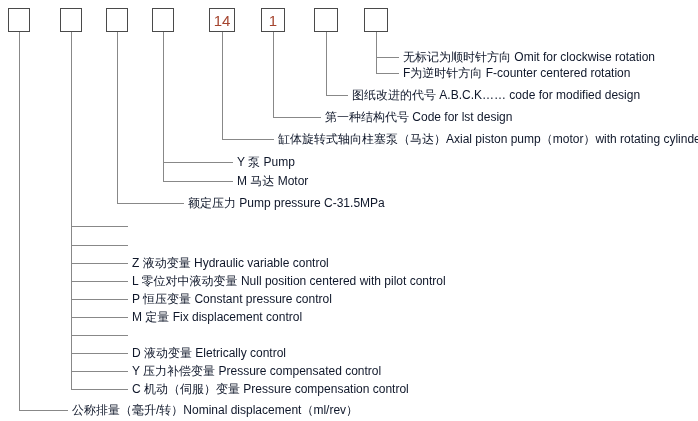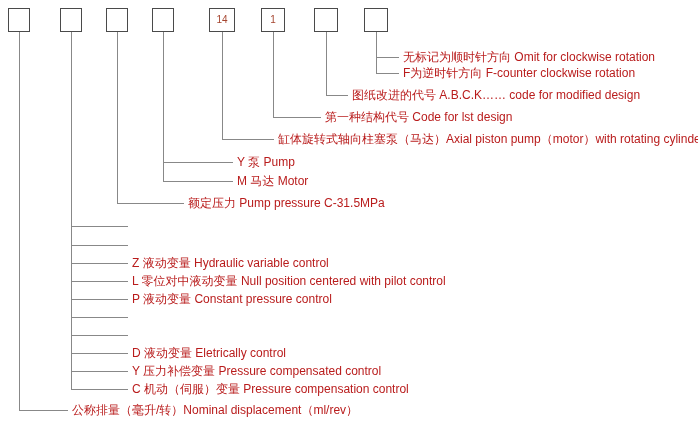--- a/index.html
+++ b/index.html
@@ -25,29 +25,29 @@
     top: 8px;
     height: 24px;
     border: 1px solid #4a4a4a;
     background: #ffffff;
     box-sizing: border-box;
     display: flex;
     align-items: center;
     justify-content: center;
   }
   .code-box-value {
-    font-size: 10px;
+    font-size: 15px;
     color: #a5452f;
     line-height: 1;
   }
   .label {
     position: absolute;
     font-size: 12px;
     line-height: 16px;
-    color: #b91c1c;
+    color: #0f172a;
     white-space: nowrap;
   }
 </style>
 </head>
 <body>
 
 <div class="diagram">
 
   <svg class="connectors" width="698" height="421" viewBox="0 0 698 421" shape-rendering="crispEdges">
     <g fill="none" stroke="#888888" stroke-width="1">
@@ -82,28 +82,29 @@
     <span class="code-box-value">1</span>
   </div>
   <div class="code-box" style="left:314px; width:24px">
     <span class="code-box-value"></span>
   </div>
   <div class="code-box" style="left:364px; width:24px">
     <span class="code-box-value"></span>
   </div>
 
   <div class="label" style="left:403px; top:49px">无标记为顺时针方向 Omit for clockwise rotation</div>
-  <div class="label" style="left:403px; top:65px">F为逆时针方向 F-counter clockwise rotation</div>
+  <div class="label" style="left:403px; top:65px">F为逆时针方向 F-counter centered rotation</div>
   <div class="label" style="left:352px; top:87px">图纸改进的代号 A.B.C.K…… code for modified design</div>
   <div class="label" style="left:325px; top:109px">第一种结构代号 Code for lst design</div>
   <div class="label" style="left:278px; top:131px">缸体旋转式轴向柱塞泵（马达）Axial piston pump（motor）with rotating cylinder</div>
   <div class="label" style="left:237px; top:154px">Y 泵 Pump</div>
   <div class="label" style="left:237px; top:173px">M 马达 Motor</div>
   <div class="label" style="left:188px; top:195px">额定压力 Pump pressure C-31.5MPa</div>
   <div class="label" style="left:132px; top:255px">Z 液动变量 Hydraulic variable control</div>
   <div class="label" style="left:132px; top:273px">L 零位对中液动变量 Null position centered with pilot control</div>
-  <div class="label" style="left:132px; top:291px">P 液动变量 Constant pressure control</div>
+  <div class="label" style="left:132px; top:291px">P 恒压变量 Constant pressure control</div>
+  <div class="label" style="left:132px; top:309px">M 定量 Fix displacement control</div>
   <div class="label" style="left:132px; top:345px">D 液动变量 Eletrically control</div>
   <div class="label" style="left:132px; top:363px">Y 压力补偿变量 Pressure compensated control</div>
   <div class="label" style="left:132px; top:381px">C 机动（伺服）变量 Pressure compensation control</div>
   <div class="label" style="left:72px;  top:402px">公称排量（毫升/转）Nominal displacement（ml/rev）</div>
 
 </div>
 
 </body></html>

